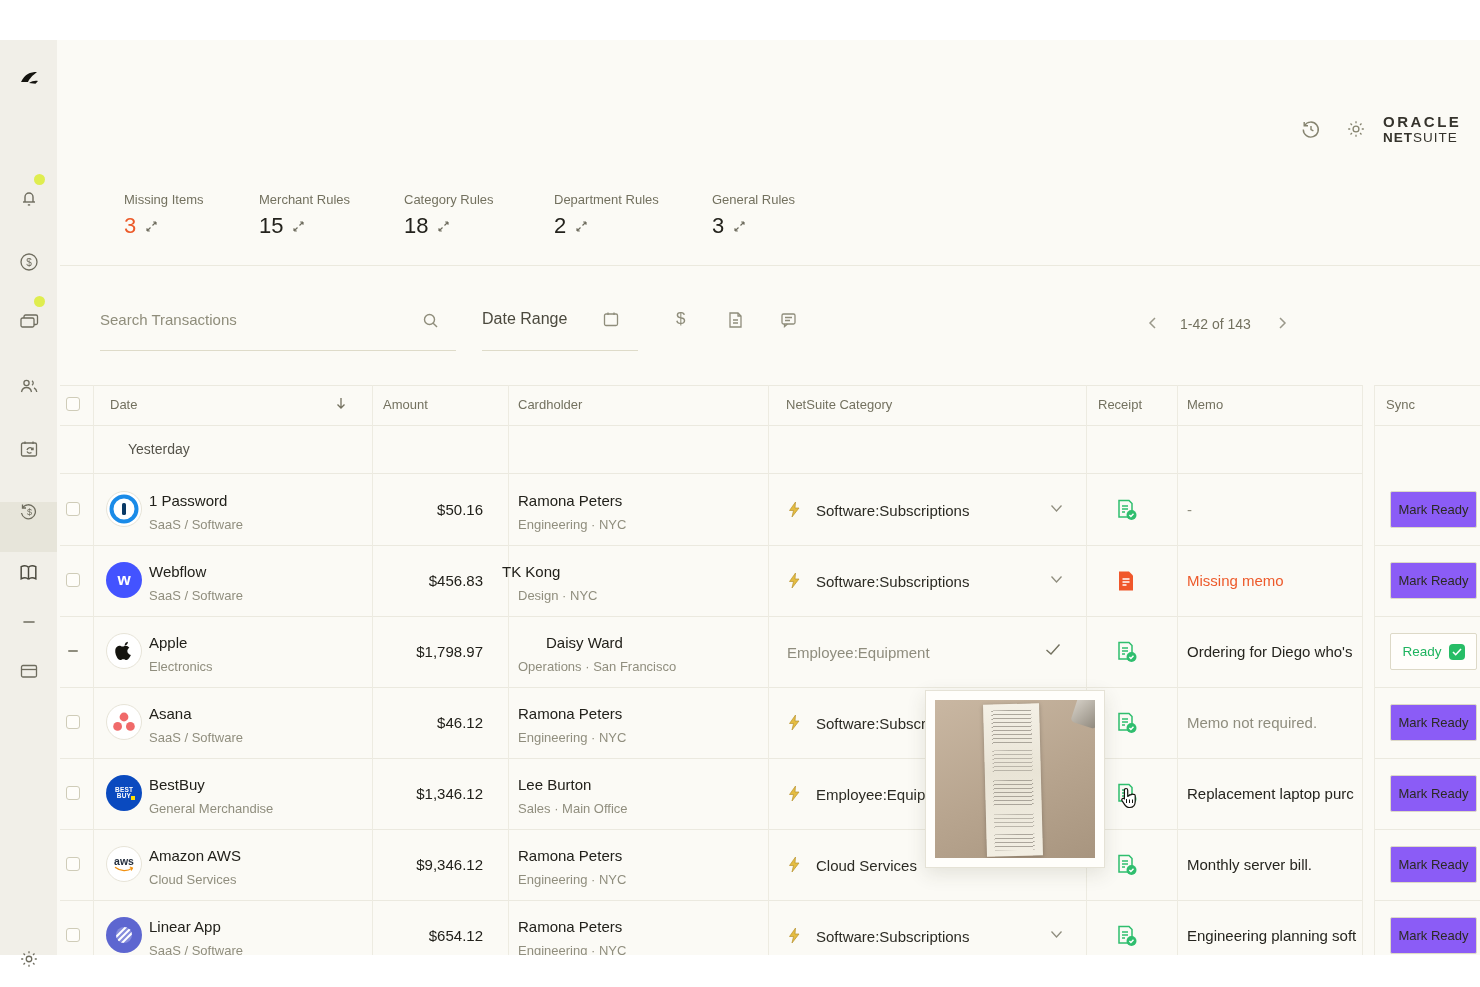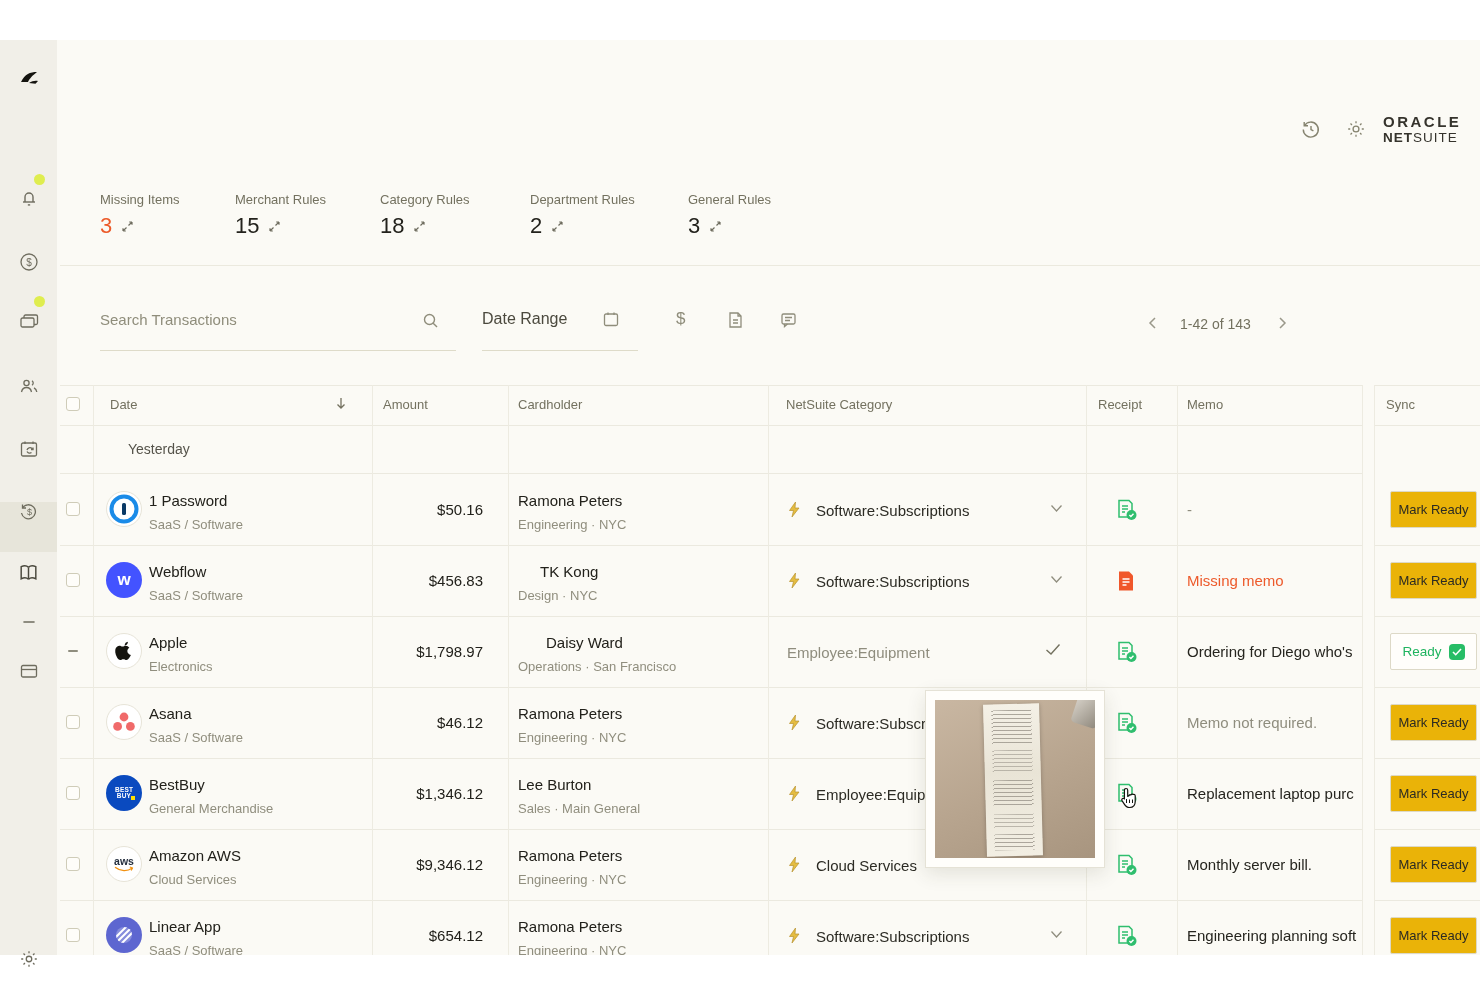--- a/index.html
+++ b/index.html
@@ -15,21 +15,21 @@
   .badge-dot { position:absolute; width:11px; height:11px; border-radius:50%; background:#dfed4f; }
 
   
   .page-title { left:99px; top:72px; font-size:64px; font-weight:500; letter-spacing:-1.5px; color:#15140f; }
   .hdr-icon { color:#85836f; }
   .ns-logo { left:1383px; top:114px; color:#35332c; line-height:1; }
   .ns-l1 { font-size:15px; font-weight:700; letter-spacing:2.5px; }
   .ns-l2 { font-size:13.5px; letter-spacing:1px; margin-top:2px; color:#35332c; }
   .ns-l2 b { font-weight:700;margin-top:38px; }
 
-  .stat { position:absolute; top:192px; }
+  .stat { position:absolute; top:192px;margin-left:24px; }
   .stat-label { font-size:13px; color:#73715f; }
   .stat-row { display:flex; align-items:center; gap:9px; margin-top:6px; }
   .stat-value { font-size:22px; font-weight:500; color:#23221c; }
   .stat-value.orange { color:#ec5a29; }
   .hdiv { background:#ebe9de; height:1px; }
 
   
   .tb-text { font-size:15px; color:#8f8d7b; }
   .tb-dark { color:#4b493e; }
   .underline { height:1px; background:#dedbc9; }
@@ -51,21 +51,21 @@
   .cat-text { font-size:15px; color:#2c2b24; white-space:nowrap; }
   .cat-text.muted { color:#8f8d7e; }
   .memo { font-size:15px; color:#26251f; white-space:nowrap; overflow:hidden; }
   .memo.muted { color:#8f8d7e; }
   .memo.orange { color:#ed5a2b; }
   .memo.empty { color:#8f8d7e; }
 
   .logo-circle { width:36px; height:36px; border-radius:50%; display:flex; align-items:center; justify-content:center; position:relative; }
   .logo-ring { border:1px solid #e7e4d8; background:#fff; }
 
-  .mark-ready-btn { position:absolute; left:1390px; width:87px; height:37px; background:#eab308; border:1px solid #ddd9c7; border-radius:2px;
+  .mark-ready-btn { position:absolute; left:1390px; width:87px; height:37px; background:#8b5cf6; border:1px solid #ddd9c7; border-radius:2px;
                     font-family:"Liberation Sans",sans-serif; font-size:13px; color:#2b2a23; cursor:pointer; }
   .ready-btn { position:absolute; left:1390px; width:87px; height:37px; background:#fffefb; border:1px solid #ddd9c7; border-radius:2px;
                display:flex; align-items:center; justify-content:center; gap:7px; font-size:13.5px; color:#1fb45f; cursor:pointer; }
   .ready-check { width:16px; height:16px; background:#27bd66; border-radius:4px; display:flex; align-items:center; justify-content:center; }
 
   .dash-mark { width:10px; height:2px; background:#8f8d7e; border-radius:1px; }
 
   
   .popup { left:925px; top:690px; width:180px; height:178px; background:#fffefb; border:1px solid #e5e2d6;
            box-shadow:0 6px 18px rgba(60,55,30,.12); padding:9px; z-index:5; }
@@ -370,21 +370,21 @@
   </div>
 
   <div class="abs" style="left:0; top:545px; width:1480px; height:71px;">
     <div class="abs checkbox" style="left:66px; top:28px;"></div>
     <div class="abs logo-circle" style="left:106px; top:17px; background:#4353ff;">
       <span style="color:#fff; font-size:17px; font-weight:700;">w</span>
     </div>
     <div class="abs row-name" style="left:149px; top:18px;">Webflow</div>
     <div class="abs row-sub" style="left:149px; top:38px;">SaaS / Software</div>
     <div class="abs amount" style="left:372px; top:27px; width:111px;">$456.83</div>
-    <div class="abs row-name" style="left:540px; top:18px;">TK Kong</div>
+    <div class="abs row-name" style="left:502px; top:18px;">TK Kong</div>
     <div class="abs row-sub" style="left:518px; top:38px;">Design · NYC</div>
     <div class="abs" style="left:787px; top:27px;">
       <svg width="15" height="17" viewBox="0 0 15 17">
           <path d="M8.5 1 2.5 9.5h4l-1.5 6.5 7-9h-4z" fill="#e4bc41" stroke="#b7922e" stroke-width=".7"></path>
         </svg>
     </div>
     <div class="abs cat-text" style="left:816px; top:28px; width:225px; overflow:hidden;">Software:Subscriptions</div>
     <div class="abs" style="left:1050px; top:30px;">
       <svg width="13" height="9" viewBox="0 0 13 9" fill="none" stroke="#8f8d7e" stroke-width="1.3">
           <path d="M1.5 1.5 6.5 7l5-5.5"></path>
@@ -473,21 +473,21 @@
   <div class="abs" style="left:0; top:758px; width:1480px; height:71px;">
     <div class="abs checkbox" style="left:66px; top:28px;"></div>
     <div class="abs logo-circle" style="left:106px; top:17px; background:#0a4abf;">
       <span style="color:#fff; font-size:6.5px; font-weight:700; line-height:6.5px; text-align:center; width:18px; letter-spacing:.2px;">BEST BUY</span>
       <span style="position:absolute; right:7px; bottom:11px; width:4px; height:4px; background:#ffe000;"></span>
     </div>
     <div class="abs row-name" style="left:149px; top:18px;">BestBuy</div>
     <div class="abs row-sub" style="left:149px; top:38px;">General Merchandise</div>
     <div class="abs amount" style="left:372px; top:27px; width:111px;">$1,346.12</div>
     <div class="abs row-name" style="left:518px; top:18px;">Lee Burton</div>
-    <div class="abs row-sub" style="left:518px; top:38px;">Sales · Main General</div>
+    <div class="abs row-sub" style="left:518px; top:38px;">Sales · Main Office</div>
     <div class="abs" style="left:787px; top:27px;">
       <svg width="15" height="17" viewBox="0 0 15 17">
           <path d="M8.5 1 2.5 9.5h4l-1.5 6.5 7-9h-4z" fill="#e4bc41" stroke="#b7922e" stroke-width=".7"></path>
         </svg>
     </div>
     <div class="abs cat-text" style="left:816px; top:28px; width:225px; overflow:hidden;">Employee:Equipment</div>
     <div class="abs" style="left:1115px; top:24px;">
       <svg width="23" height="24" viewBox="0 0 23 24" fill="none">
           <path d="M4 2.5h10l3 3V19H4z" stroke="#2fbe6e" stroke-width="1.5"></path>
           <path d="M7 8h6M7 11h6M7 14h3" stroke="#2fbe6e" stroke-width="1.3"></path>

